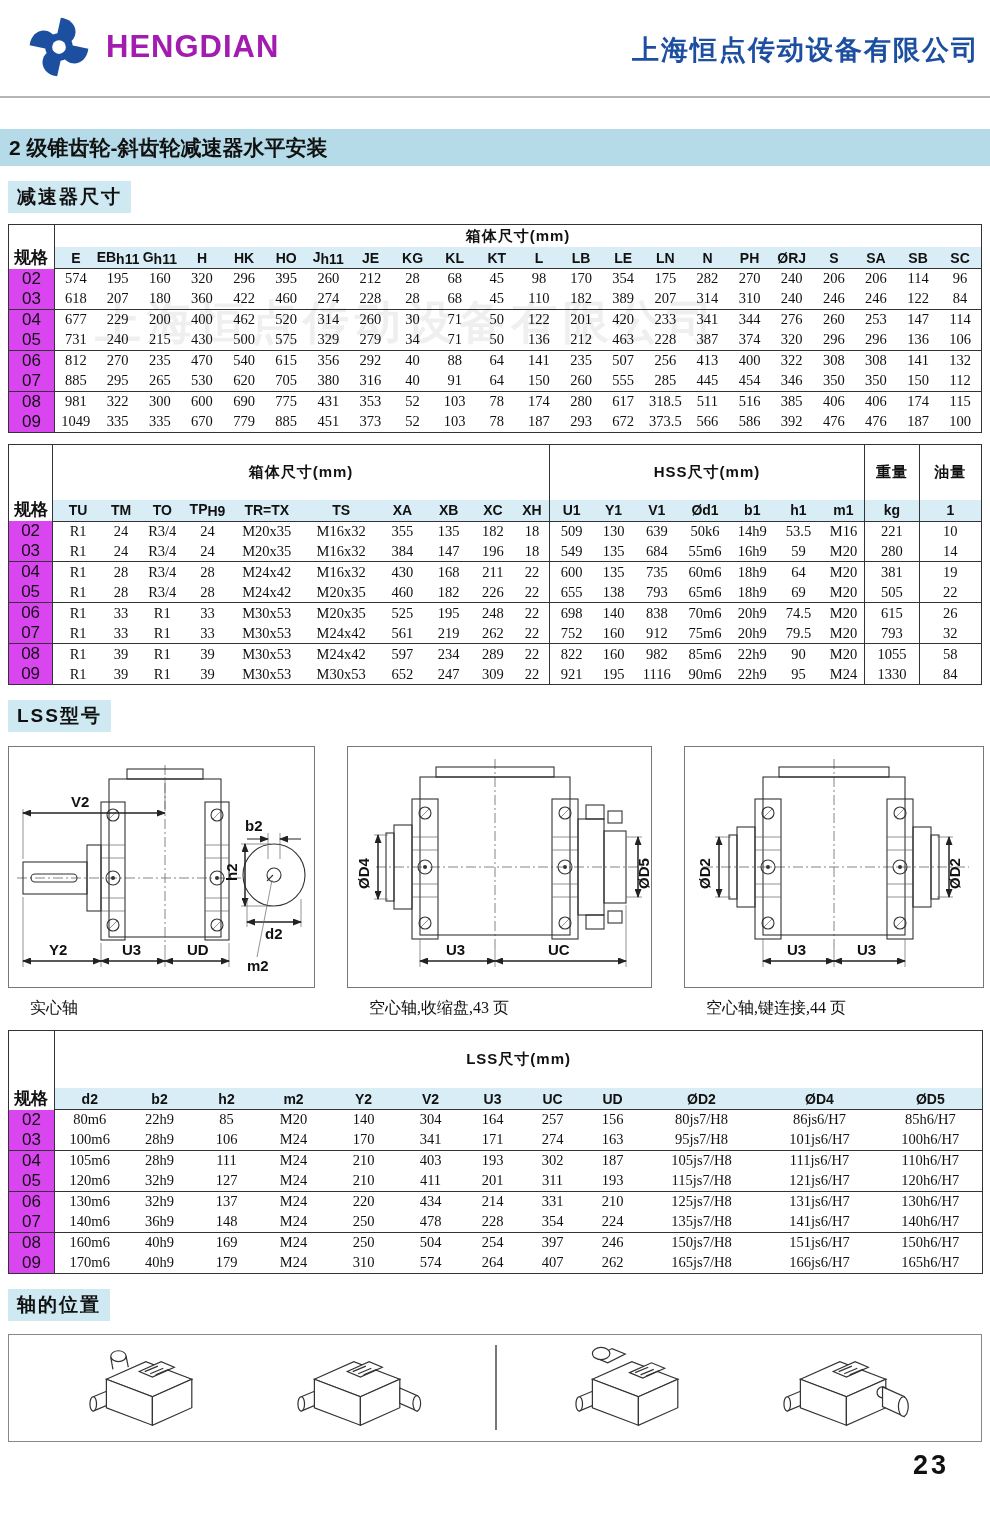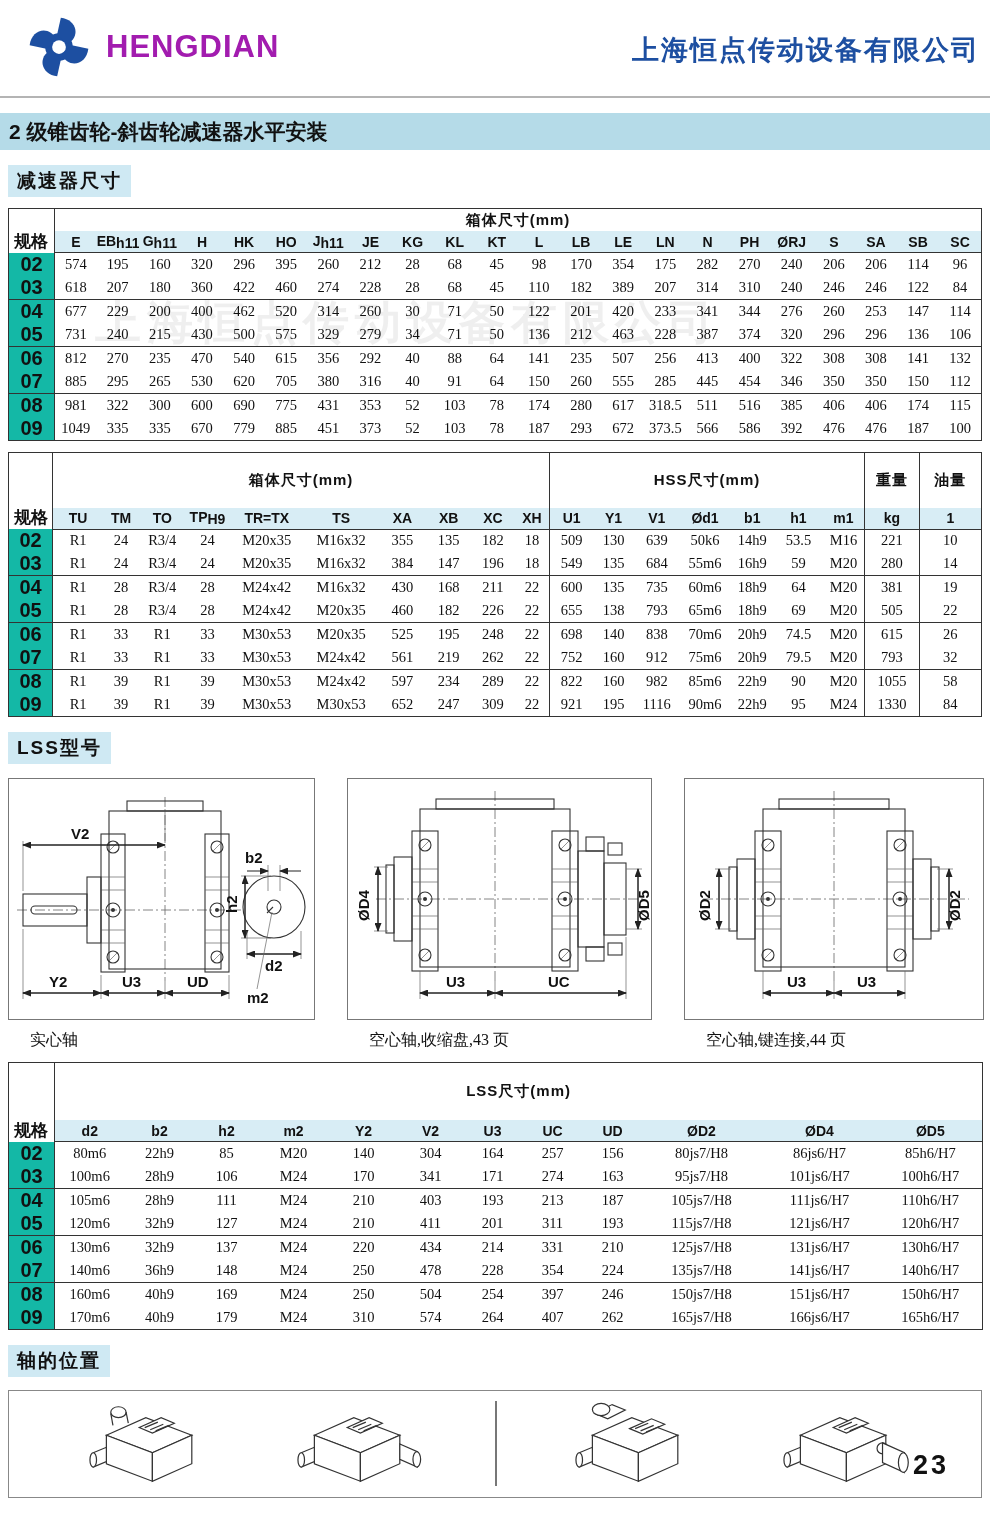--- a/index.html
+++ b/index.html
@@ -4,39 +4,39 @@
 <style>
   html,body{margin:0;padding:0;background:#fff;}
   .page{position:relative;width:990px;height:1513px;background:#fff;overflow:hidden;
         font-family:"Liberation Sans",sans-serif;color:#111;}
   
   .top{position:relative;height:96px;border-bottom:2px solid #b4b4b4;}
   .logo{position:absolute;left:26px;top:12px;display:flex;align-items:center;}
   .logo-text{font-size:31px;font-weight:bold;color:#a21caf;letter-spacing:1px;margin-left:14px;}
   .company{position:absolute;right:10px;top:32px;font-size:27px;font-weight:bold;color:#1d4fa1;letter-spacing:2px;}
   
-  .title-band{margin-top:15px;height:37px;line-height:37px;background:#b5dbe8;
+  .title-band{margin-top:31px;height:37px;line-height:37px;background:#b5dbe8;
               padding-left:9px;font-size:21px;font-weight:bold;}
   .model-row{display:flex;justify-content:space-between;align-items:flex-end;padding:15px 10px 0 8px;}
   .model{font-family:"DejaVu Sans Mono",monospace;font-weight:bold;font-size:21px;letter-spacing:1px;}
   .shaft-note{font-weight:bold;font-size:17px;letter-spacing:1px;}
   .section-label{display:inline-block;margin:15px 0 0 8px;padding:3px 9px;background:#cfe9f3;
                  font-weight:bold;font-size:19px;letter-spacing:2px;}
   
   table.dim{border-collapse:collapse;margin:11px 8px 0 8px;width:974px;table-layout:fixed;
             border:1.5px solid #333;}
   table.dim th,table.dim td{padding:0;text-align:center;overflow:hidden;white-space:nowrap;}
   table.dim .group-head{background:#fff;font-weight:bold;font-size:15px;letter-spacing:1px;}
   table.dim tr.cols th{background:#d8edf5;font-weight:bold;font-size:14px;height:21px;
                        border-bottom:1px solid #333;}
   table.dim th .sub{font-size:14px;vertical-align:-2px;}
   table.dim td{font-family:"Liberation Serif",serif;font-size:14.5px;height:18px;}
   table.t2 td,table.t3 td{height:19px;}
-  table.dim td.spec{background:#14b8a6;font-family:"Liberation Sans",sans-serif;font-weight:bold;
-                    font-size:20px;border-right:1px solid #333;}
+  table.dim td.spec{background:#d946ef;font-family:"Liberation Sans",sans-serif;font-weight:normal;
+                    font-size:17px;border-right:1px solid #333;}
   table.dim .spec-head{vertical-align:bottom;text-align:left;padding-left:5px;font-size:17px;
                        font-weight:bold;border-right:1px solid #333;background:#fff;margin-left:33px;}
   table.dim tr.gs td{border-top:1px solid #333;}
   table.dim .vline{border-left:1px solid #333;margin-top:33px;}
   table.t1 thead tr.grp th{height:22px;}
   table.t2 thead tr.grp th{height:55px;}
   table.t3 thead tr.grp th{height:57px;}
   .watermark{position:absolute;left:95px;top:292px;width:860px;font-size:46px;font-weight:bold;
              color:#000;opacity:0.06;letter-spacing:6px;pointer-events:none;}
   
@@ -863,21 +863,21 @@
         </tr>
         <tr class="gs">
           <td class="spec">04</td>
           <td>105m6</td>
           <td>28h9</td>
           <td>111</td>
           <td>M24</td>
           <td>210</td>
           <td>403</td>
           <td>193</td>
-          <td>213</td>
+          <td>302</td>
           <td>187</td>
           <td>105js7/H8</td>
           <td>111js6/H7</td>
           <td>110h6/H7</td>
         </tr>
         <tr>
           <td class="spec">05</td>
           <td>120m6</td>
           <td>32h9</td>
           <td>127</td>

